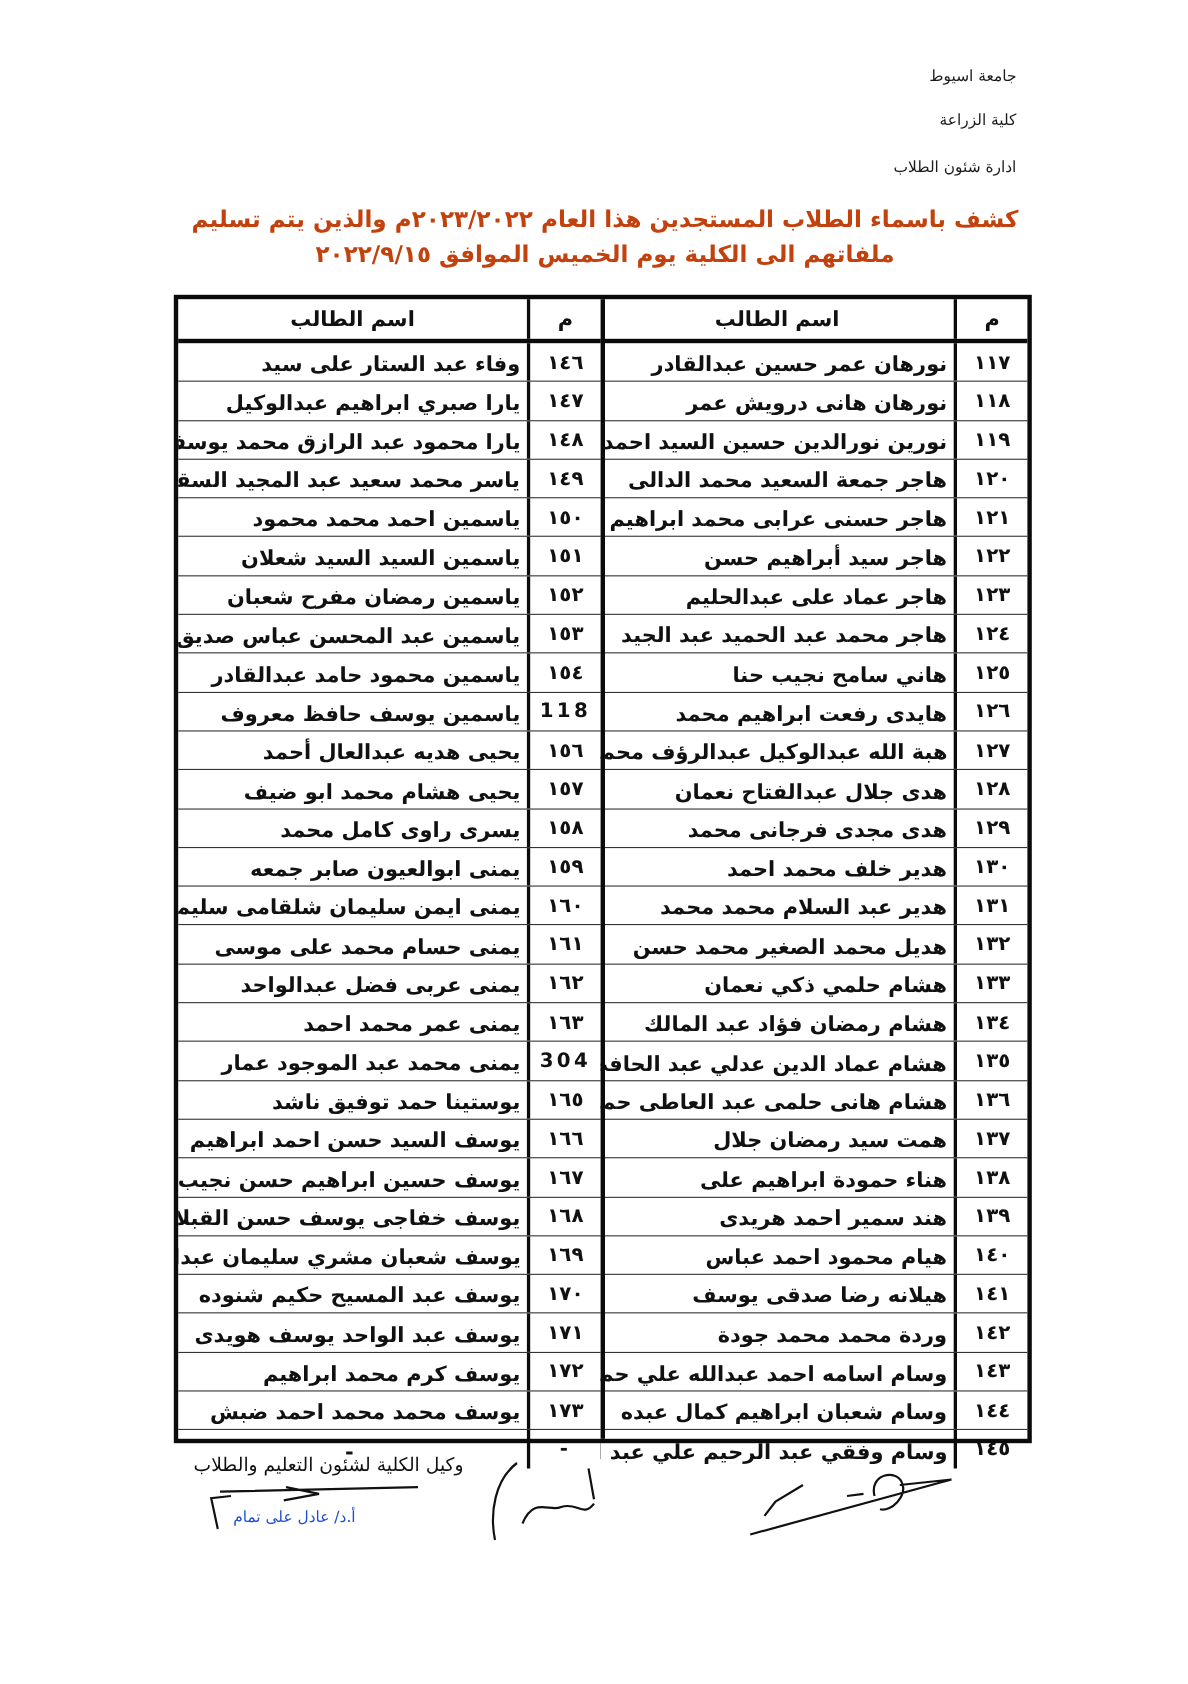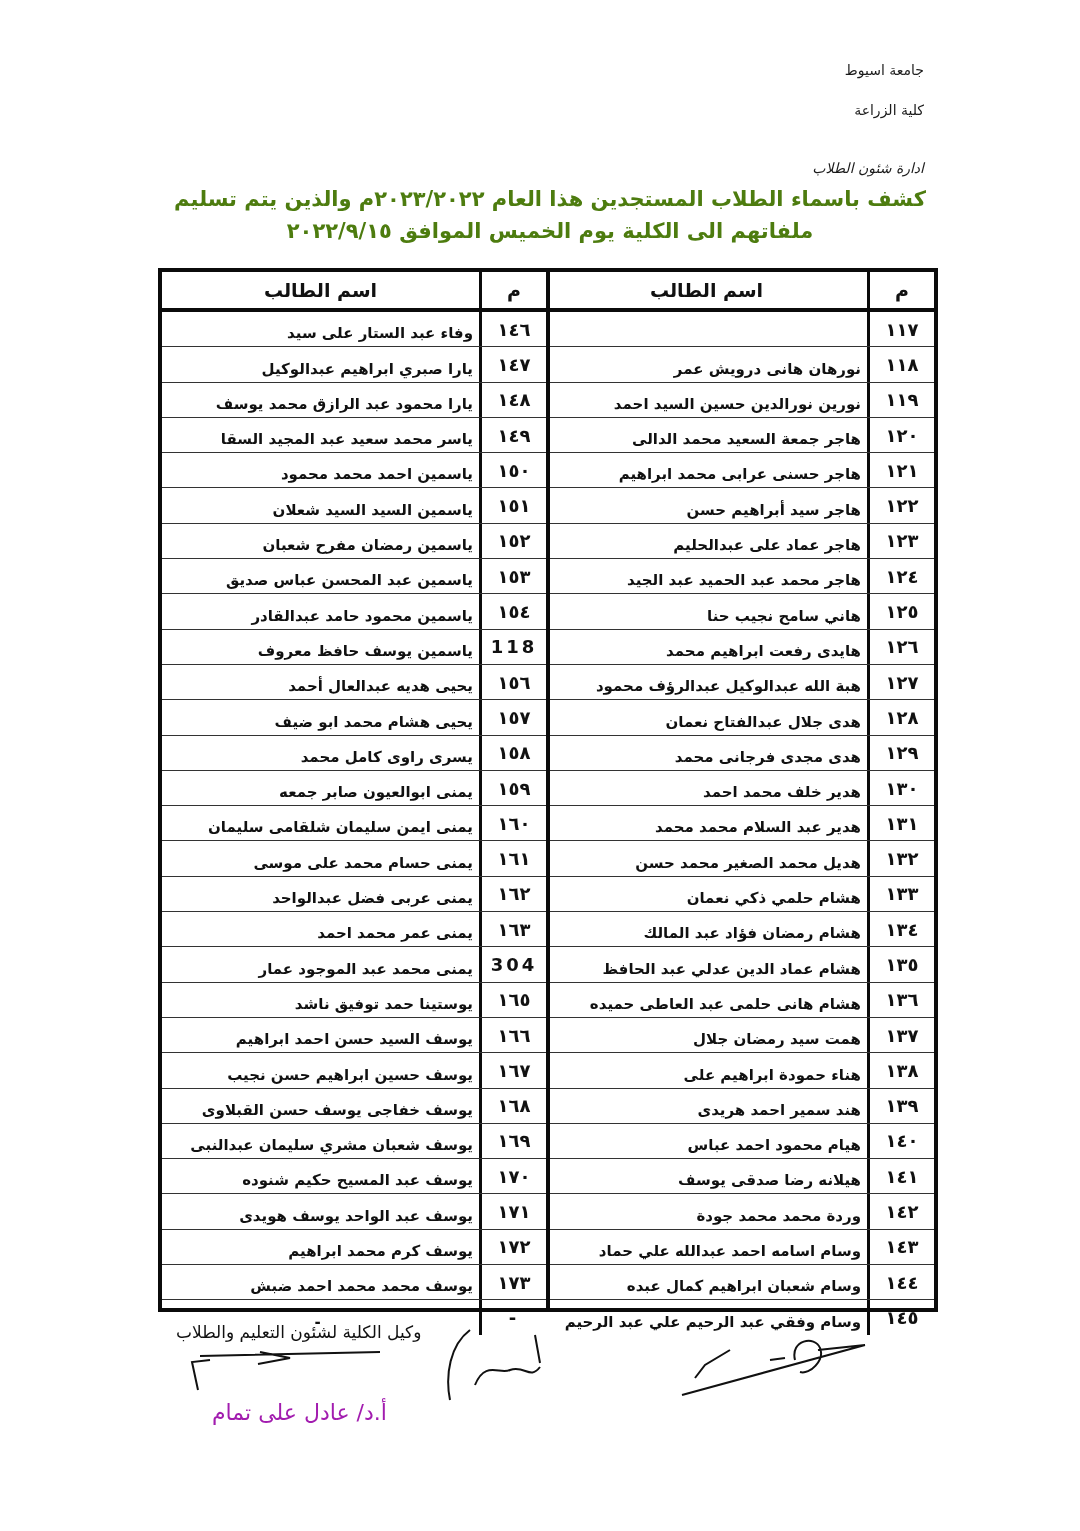--- a/index.html
+++ b/index.html
@@ -6,21 +6,21 @@
   body {
     width: 1080px; height: 1531px; background: #ffffff; position: relative; overflow: hidden;
     font-family: "DejaVu Sans", "Liberation Sans", sans-serif; color: #111;
   }
   .hdr-line {
     position: absolute; right: 156px; direction: rtl; text-align: center;
     font-size: 14px; color: #1a1a1a;
   }
   .title {
     position: absolute; left: 150px; width: 800px; top: 183px; direction: rtl;
-    text-align: center; font-weight: bold; font-size: 21px; line-height: 32px; color: #4d7c0f;
+    text-align: center; font-weight: bold; font-size: 21px; line-height: 32px; color: #c2410c;
   }
   .tbl-wrap {
     position: absolute; left: 158px; top: 268px; width: 780px; height: 1044px;
     border: 4px solid #0b0b0b; box-sizing: border-box;
   }
   .half {
     position: absolute; top: 0; bottom: 0; direction: rtl;
   }
   .half.right { right: 0; width: 388px; }
   .half.left { left: 0; width: 384px; }
@@ -28,57 +28,58 @@
     position: absolute; top: 0; bottom: 0; left: 384px; width: 4px; background: #0b0b0b;
   }
   .col-head {
     display: flex; height: 36px; border-bottom: 4px solid #0b0b0b; box-sizing: content-box;
   }
   .cell-num {
     width: 64px; flex: none; border-left: 3px solid #0b0b0b; display: flex; align-items: center;
     justify-content: center; font-size: 19px; font-weight: bold; letter-spacing: 3px;
   }
   .cell-name {
-    flex: 1; display: flex; align-items: flex-end; padding: 0 6px 4px 0; font-size: 15px;
+    flex: 1; display: flex; align-items: flex-end; padding: 0 6px 4px 0; font-size: 19px;
     font-weight: bold; white-space: nowrap; overflow: hidden;
   }
   .col-head .cell-name { justify-content: center; align-items: center; padding: 0; font-size: 19px; }
   .col-head .cell-num { font-size: 19px; }
   .row { display: flex; height: 34.3px; border-bottom: 1px solid #333; }
   .row:last-child { border-bottom: none; }
   .row .cell-num { font-size: 18px; }
   .sig-text {
     position: absolute; left: 176px; top: 1322px; direction: rtl; font-size: 17px; color: #111; text-align: right;
   }
   .sig-name {
-    position: absolute; left: 212px; top: 1372px; direction: rtl; font-size: 22px; color: #a21caf; margin-top: 28px;
+    position: absolute; left: 212px; top: 1372px; direction: rtl; font-size: 14px; color: #1d4ed8;
   }
   svg.sig { position: absolute; }
 </style>
 </head>
 <body>
 
 <div class="hdr-line" style="top:62px;">جامعة اسيوط</div>
 <div class="hdr-line" style="top:102px;">كلية الزراعة</div>
-<div class="hdr-line" style="top:160px;font-style:italic;">ادارة شئون الطلاب</div>
+<div class="hdr-line" style="top:144px;">ادارة شئون الطلاب</div>
 
 <div class="title">
   <div>كشف باسماء الطلاب المستجدين هذا العام ٢٠٢٣/٢٠٢٢م والذين يتم تسليم</div>
   <div>ملفاتهم الى الكلية  يوم الخميس الموافق ٢٠٢٢/٩/١٥</div>
 </div>
 
 <div class="tbl-wrap">
   <div class="half right">
     <div class="col-head">
       <div class="cell-num">م</div>
       <div class="cell-name">اسم الطالب</div>
     </div>
     <div id="right-body">
         <div class="row">
           <div class="cell-num">١١٧</div>
+          <div class="cell-name">نورهان عمر حسين عبدالقادر</div>
         </div>
         <div class="row">
           <div class="cell-num">١١٨</div>
           <div class="cell-name">نورهان هانى درويش عمر</div>
         </div>
         <div class="row">
           <div class="cell-num">١١٩</div>
           <div class="cell-name">نورين نورالدين حسين السيد احمد</div>
         </div>
         <div class="row">

